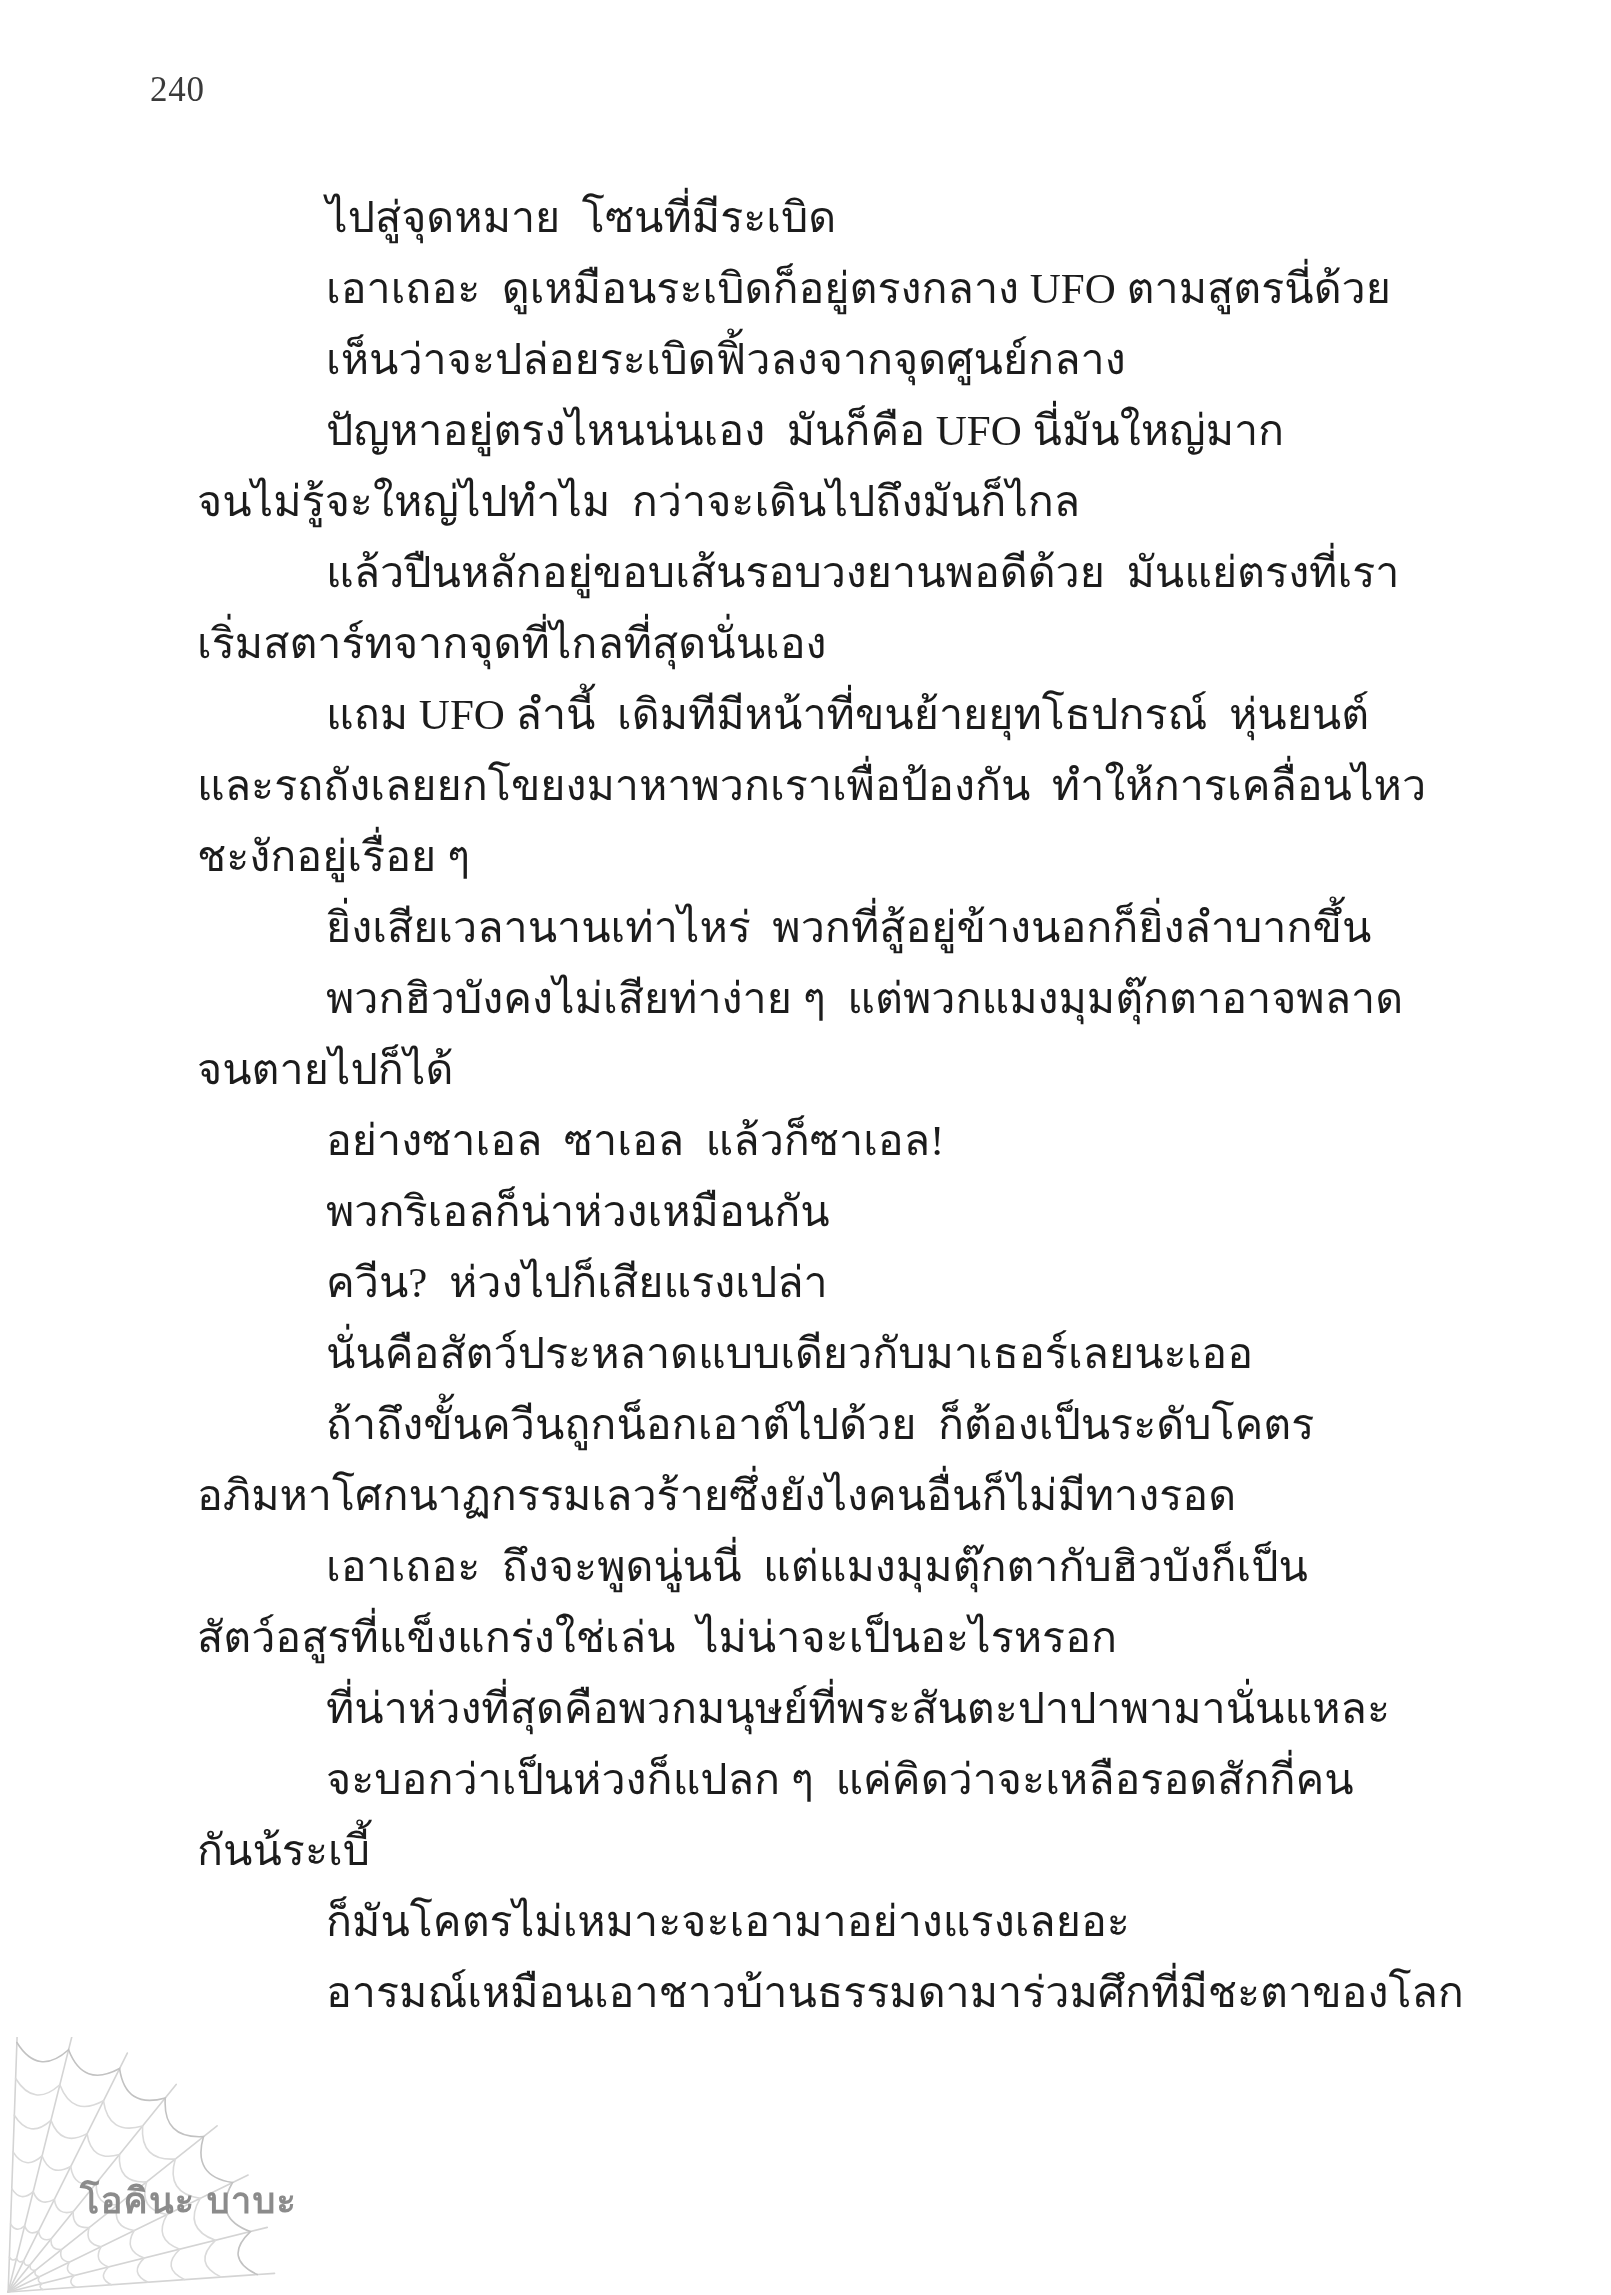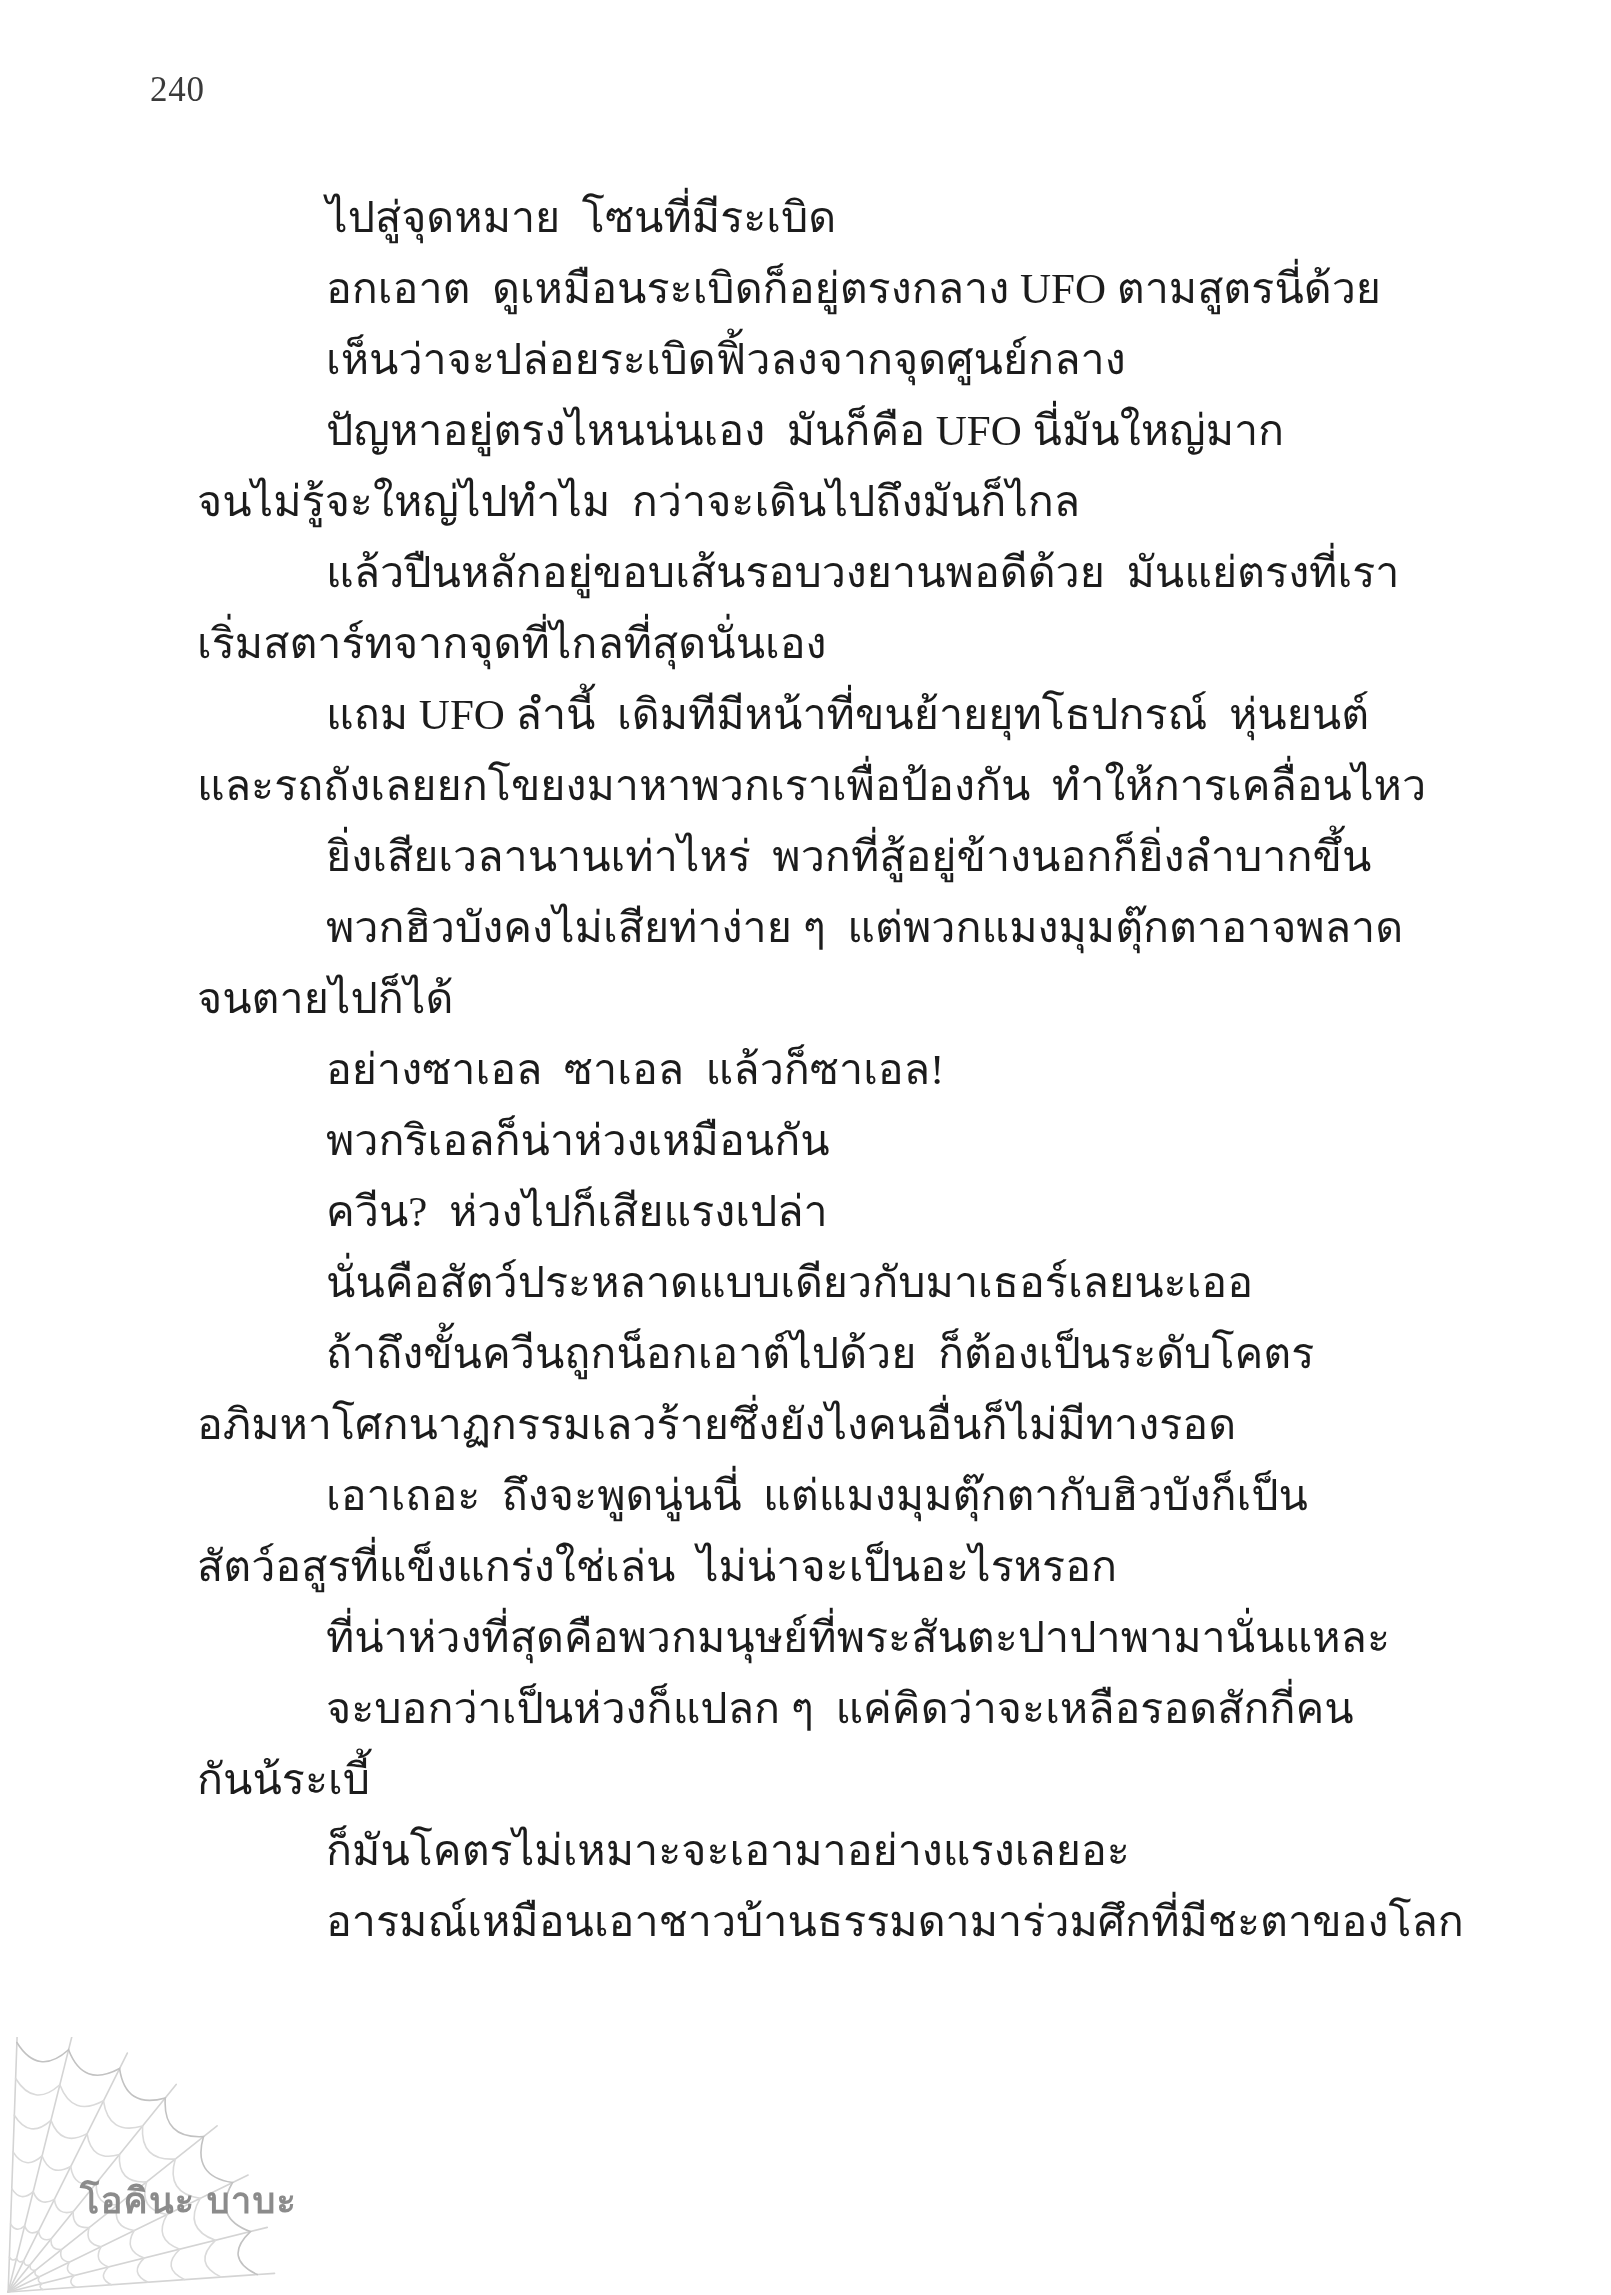--- a/index.html
+++ b/index.html
@@ -64,28 +64,29 @@
 </head>
 <body>
 
 <div class="page" style="background: rgb(255, 255, 255);">
 
   <div class="page-number" style="color: rgb(58, 58, 58);">240</div>
 
   <div class="body-text" style="color: rgb(28, 28, 28);">
 
   <div class="text-line indent">ไปสู่จุดหมาย  โซนที่มีระเบิด</div>
-      <div class="text-line indent">อกเอาต  ดูเหมือนระเบิดก็อยู่ตรงกลาง UFO ตามสูตรนี่ด้วย</div>
+      <div class="text-line indent">เอาเถอะ  ดูเหมือนระเบิดก็อยู่ตรงกลาง UFO ตามสูตรนี่ด้วย</div>
       <div class="text-line indent">เห็นว่าจะปล่อยระเบิดฟิ้วลงจากจุดศูนย์กลาง</div>
       <div class="text-line indent">ปัญหาอยู่ตรงไหนน่นเอง  มันก็คือ UFO นี่มันใหญ่มาก</div>
       <div class="text-line">จนไม่รู้จะใหญ่ไปทำไม  กว่าจะเดินไปถึงมันก็ไกล</div>
       <div class="text-line indent">แล้วปืนหลักอยู่ขอบเส้นรอบวงยานพอดีด้วย  มันแย่ตรงที่เรา</div>
       <div class="text-line">เริ่มสตาร์ทจากจุดที่ไกลที่สุดนั่นเอง</div>
       <div class="text-line indent">แถม UFO ลำนี้  เดิมทีมีหน้าที่ขนย้ายยุทโธปกรณ์  หุ่นยนต์</div>
       <div class="text-line">และรถถังเลยยกโขยงมาหาพวกเราเพื่อป้องกัน  ทำให้การเคลื่อนไหว</div>
+      <div class="text-line">ชะงักอยู่เรื่อย ๆ</div>
       <div class="text-line indent">ยิ่งเสียเวลานานเท่าไหร่  พวกที่สู้อยู่ข้างนอกก็ยิ่งลำบากขึ้น</div>
       <div class="text-line indent">พวกฮิวบังคงไม่เสียท่าง่าย ๆ  แต่พวกแมงมุมตุ๊กตาอาจพลาด</div>
       <div class="text-line">จนตายไปก็ได้</div>
       <div class="text-line indent">อย่างซาเอล  ซาเอล  แล้วก็ซาเอล!</div>
       <div class="text-line indent">พวกริเอลก็น่าห่วงเหมือนกัน</div>
       <div class="text-line indent">ควีน?  ห่วงไปก็เสียแรงเปล่า</div>
       <div class="text-line indent">นั่นคือสัตว์ประหลาดแบบเดียวกับมาเธอร์เลยนะเออ</div>
       <div class="text-line indent">ถ้าถึงขั้นควีนถูกน็อกเอาต์ไปด้วย  ก็ต้องเป็นระดับโคตร</div>
       <div class="text-line">อภิมหาโศกนาฏกรรมเลวร้ายซึ่งยังไงคนอื่นก็ไม่มีทางรอด</div>
       <div class="text-line indent">เอาเถอะ  ถึงจะพูดนู่นนี่  แต่แมงมุมตุ๊กตากับฮิวบังก็เป็น</div>

